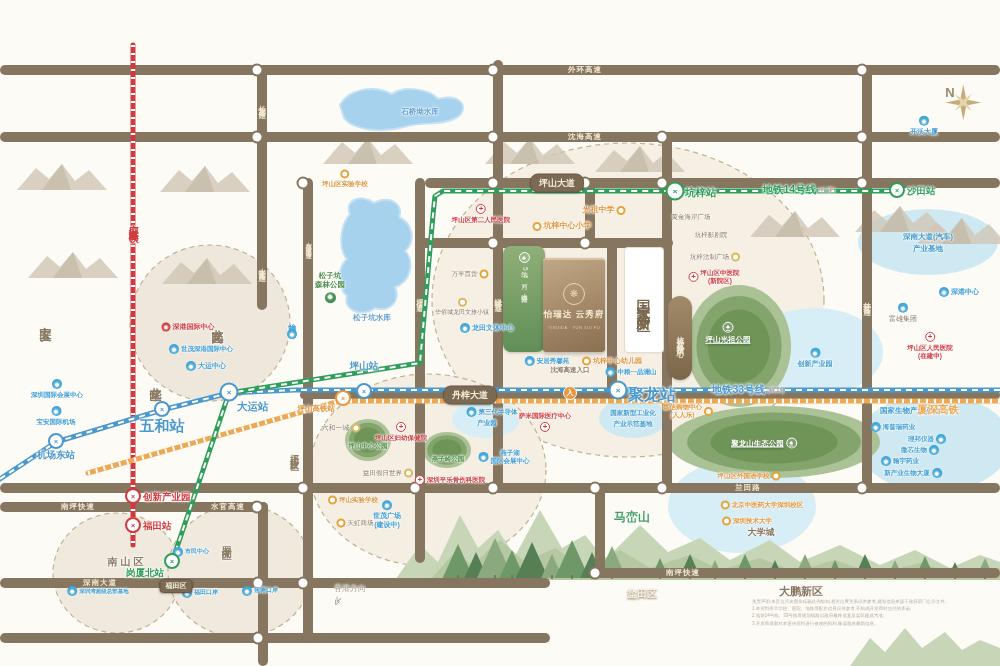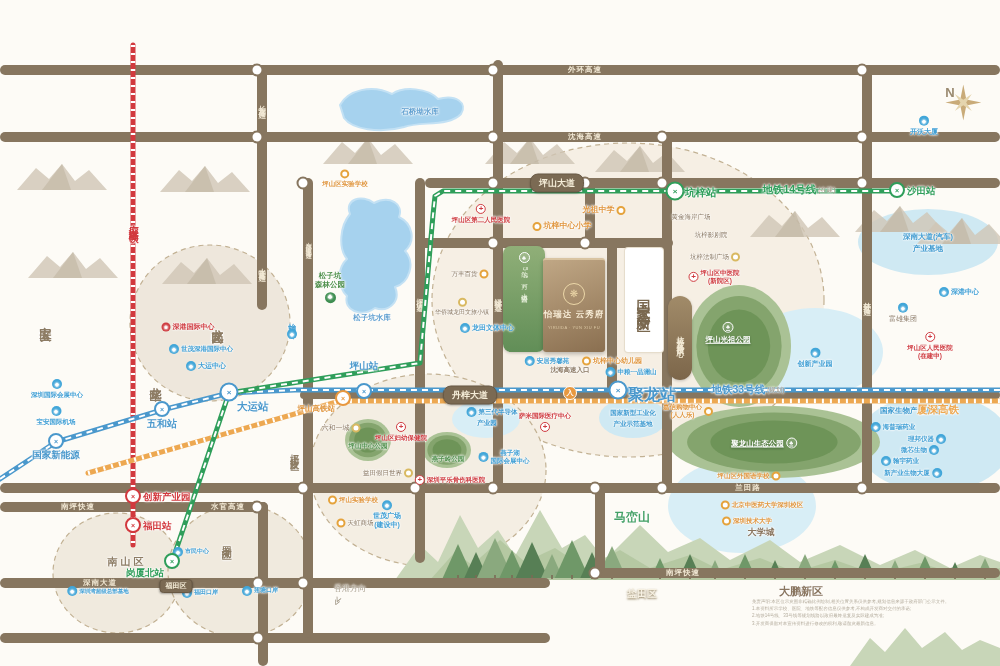--- a/index.html
+++ b/index.html
@@ -269,25 +269,25 @@
       <div class="station" style="left: 133px; top: 496px;">
         <div class="stc" style="width: 12px; height: 12px; font-size: 7px; border: 2px solid rgb(210, 57, 62); color: rgb(210, 57, 62);">×</div>
         <span class="stlbl" style="color: rgb(210, 57, 62); font-size: 9.5px; left: 10px; top: -5px;">创新产业园</span>
       </div>
       <div class="station" style="left: 133px; top: 525px;">
         <div class="stc" style="width: 12px; height: 12px; font-size: 7px; border: 2px solid rgb(210, 57, 62); color: rgb(210, 57, 62);">×</div>
         <span class="stlbl" style="color: rgb(210, 57, 62); font-size: 9.5px; left: 10px; top: -5px; text-align: right;">福田站</span>
       </div>
       <div class="station" style="left: 56px; top: 441px;">
         <div class="stc" style="width: 12px; height: 12px; font-size: 7px; border: 2px solid rgb(74, 152, 204); color: rgb(74, 152, 204);">×</div>
-        <span class="stlbl" style="color: rgb(74, 152, 204); font-size: 9.5px; top: 8px; left: 50%; transform: translateX(-50%);">国家新能源</span>
+        <span class="stlbl" style="color: rgb(74, 152, 204); font-size: 9.5px; top: 8px; left: 50%; transform: translateX(-50%);">机场东站</span>
       </div>
       <div class="station" style="left: 162px; top: 409px;">
         <div class="stc" style="width: 12px; height: 12px; font-size: 7px; border: 2px solid rgb(74, 152, 204); color: rgb(74, 152, 204);">×</div>
-        <span class="stlbl" style="color: rgb(74, 152, 204); font-size: 10px; top: 8px; left: 50%; transform: translateX(-50%);">五和站</span>
+        <span class="stlbl" style="color: rgb(74, 152, 204); font-size: 15px; top: 8px; left: 50%; transform: translateX(-50%);">五和站</span>
       </div>
       <div class="station" style="left: 229px; top: 392px;">
         <div class="stc" style="width: 15px; height: 15px; font-size: 8px; border: 2px solid rgb(74, 152, 204); color: rgb(74, 152, 204);">×</div>
         <span class="stlbl" style="color: rgb(74, 152, 204); font-size: 10.5px; left: 8px; top: 7.5px;">大运站</span>
       </div>
       <div class="station" style="left: 364px; top: 391px;">
         <div class="stc" style="width: 12px; height: 12px; font-size: 7px; border: 2px solid rgb(74, 152, 204); color: rgb(74, 152, 204);">×</div>
         <span class="stlbl" style="color: rgb(74, 152, 204); font-size: 9.5px; bottom: 18px; left: 50%; transform: translateX(-50%);">坪山站</span>
       </div>
       <div class="station" style="left: 618px; top: 390px;">

